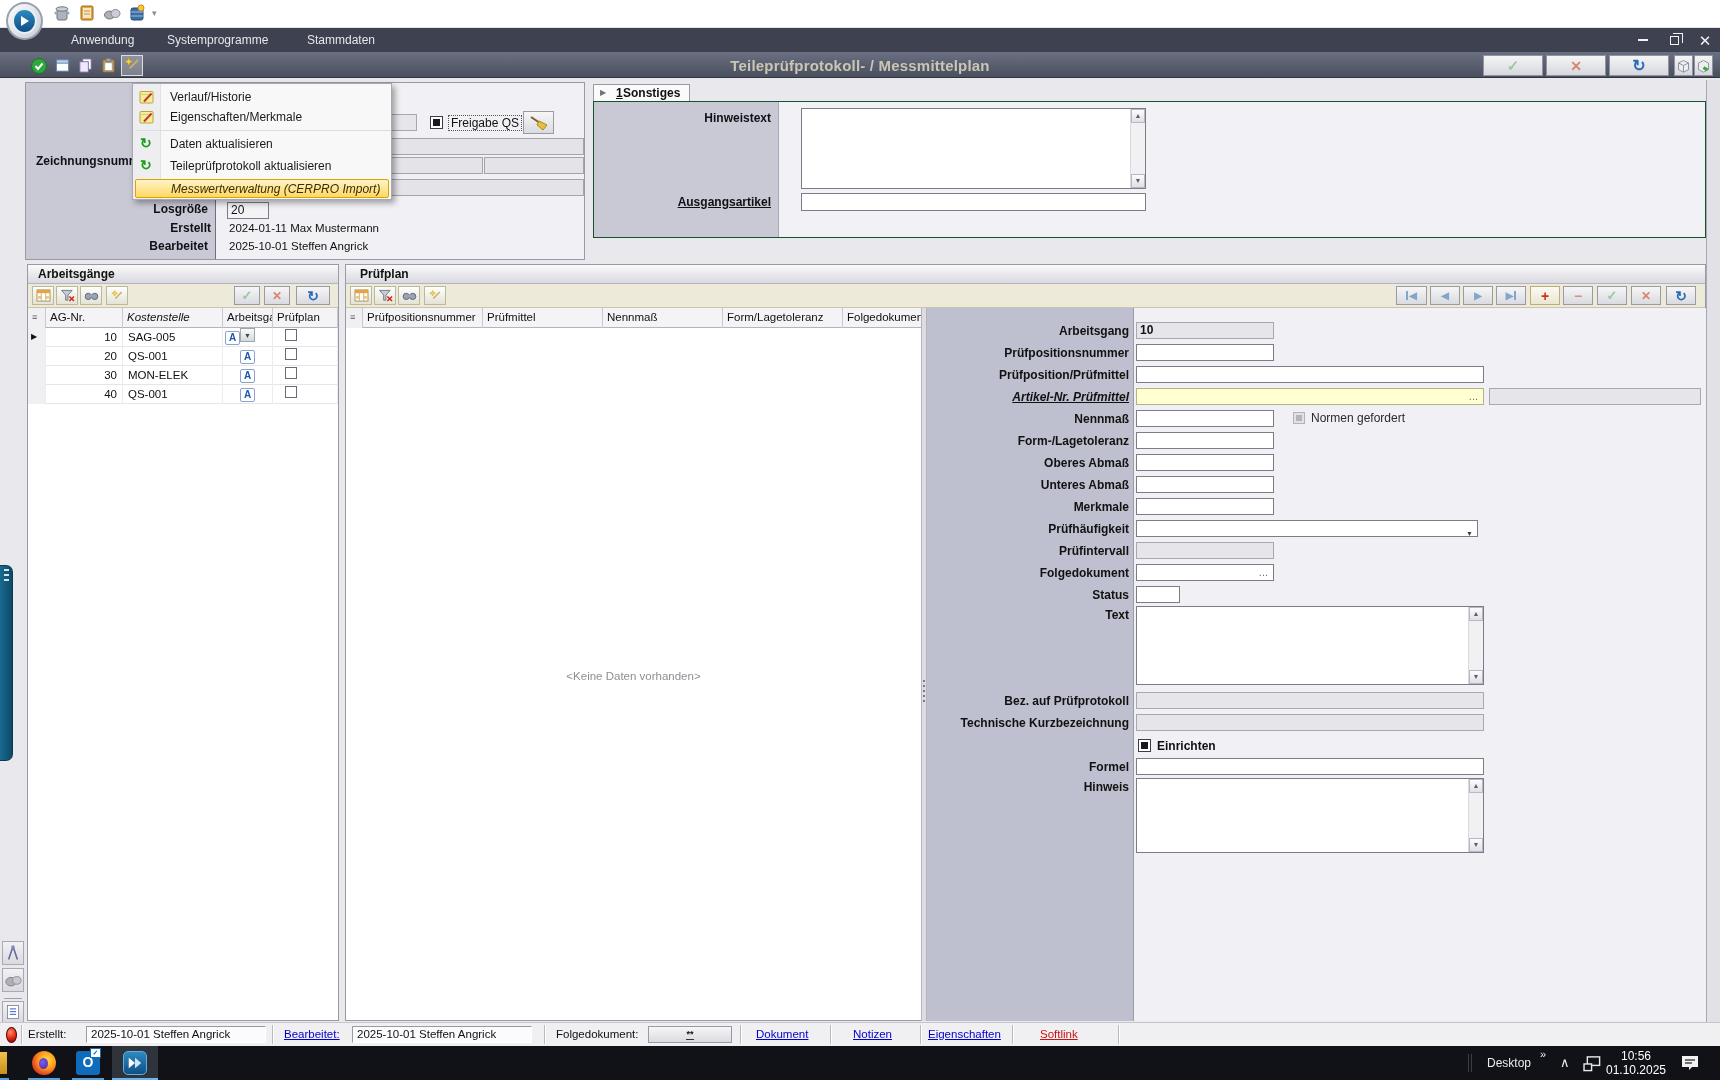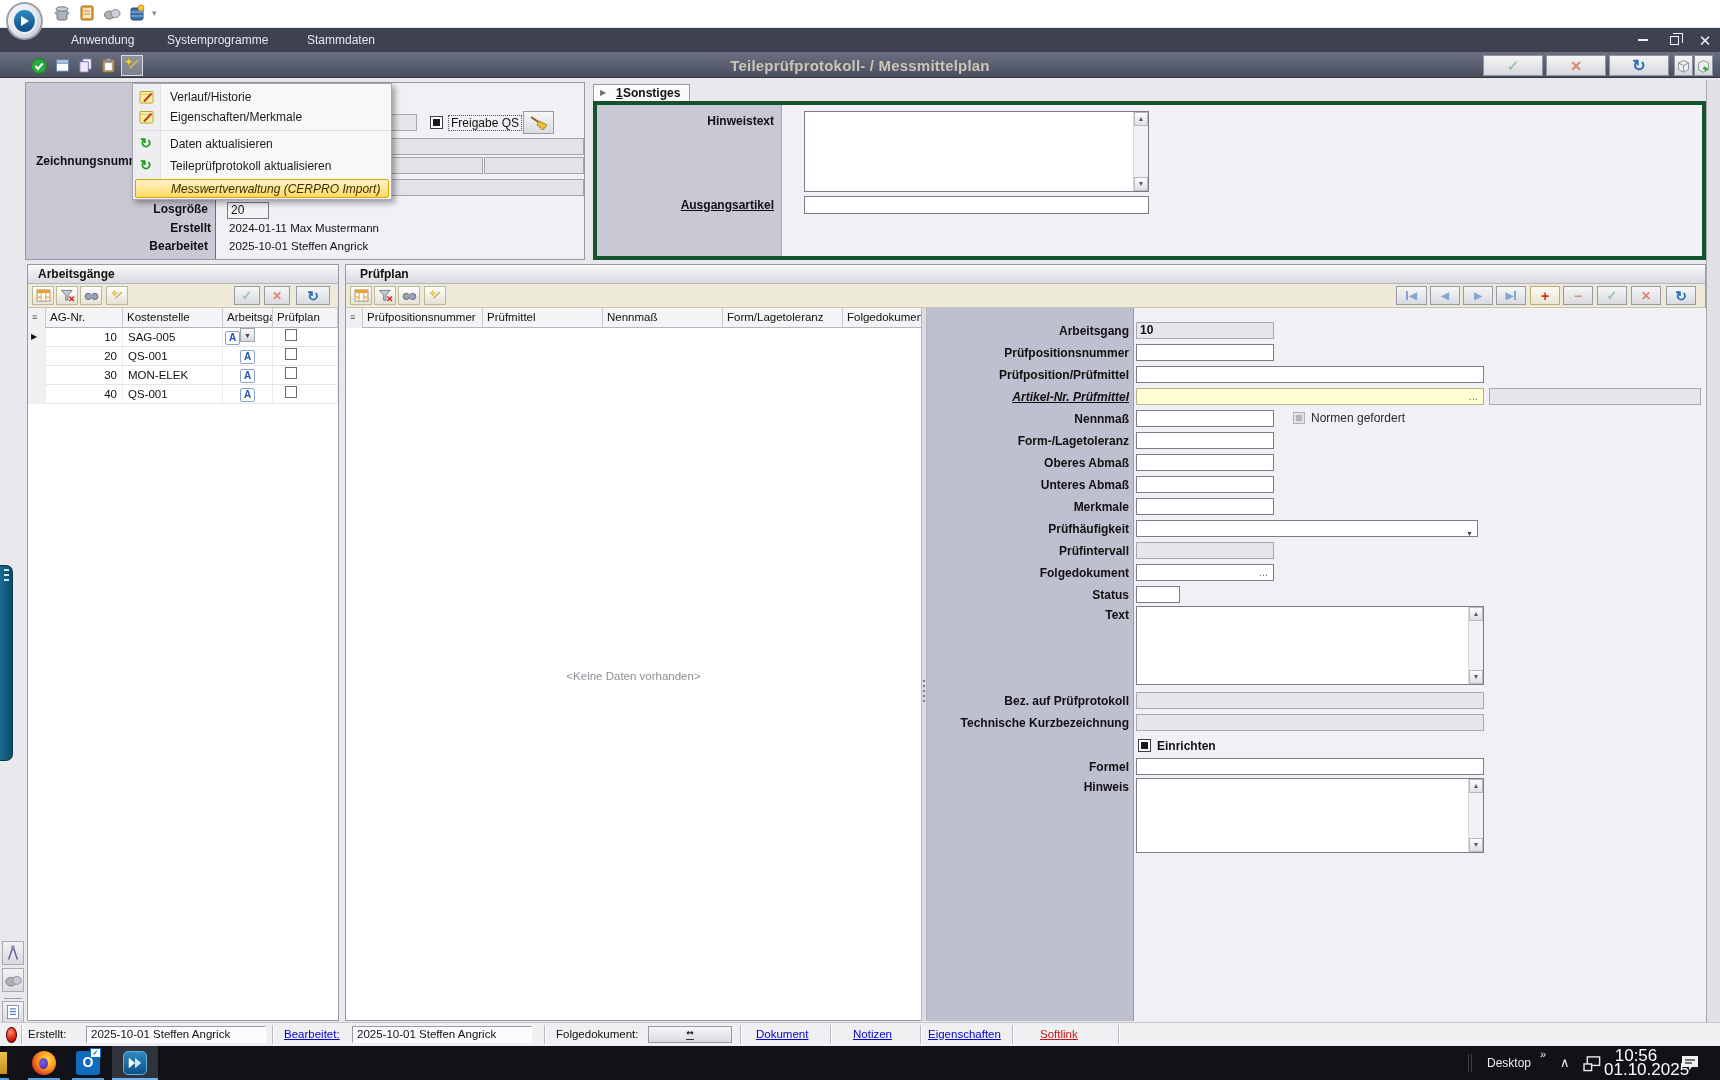--- a/index.html
+++ b/index.html
@@ -74,21 +74,21 @@
   .ctx-icon { position:absolute; left:6px; top:2px; width:16px; height:16px; }
   .ctx-refresh { position:absolute; left:7px; top:1px; font-size:14px; font-weight:bold; color:#18a018; }
   .ctx-sep { position:absolute; left:2px; width:256px; height:1px; background:#dcdce2; }
   .ctx-hl { position:absolute; left:2px; top:95px; width:254px; height:19px;
     background:linear-gradient(#fff3c8,#ffd964); border:1px solid #d8a400; border-radius:2px; }
   .ctx-hl .txt { position:absolute; left:35px; top:2px; color:#3a2e00;font-style:italic; }
 
   
   #sonst-tab { position:absolute; left:593px; top:84px; width:97px; height:17px; background:#fafafb;
     border:1px solid #9a9aa4; border-bottom:none; font-size:12px; }
-  #sonst-panel { position:absolute; left:593px; top:101px; width:1113px; height:159px; background:#f2f1f6; border:4px solid #14532d; }
+  #sonst-panel { position:absolute; left:593px; top:101px; width:1113px; height:137px; background:#f2f1f6; border:1px solid #14532d; }
   #sonst-panel .labelcol { position:absolute; left:0; top:0; width:185px; height:100%; background:#c9c9d6; border-right:1px solid #aaaab6; }
 
   
   .panel { position:absolute; background:#fff; border:1px solid #9a9aa4; }
   .panel-title { position:absolute; left:0; top:0; width:100%; height:19px; background:linear-gradient(#fafafb,#d9d9e0);
     border-bottom:1px solid #b6b6c0; font-weight:bold; font-size:12px; line-height:18px; }
   .panel-toolbar { position:absolute; left:0; top:19px; width:100%; height:24px; background:#eeead9; border-bottom:1px solid #c9c5ac; }
   .tbtn { position:absolute; top:2px; width:22px; height:19px; background:linear-gradient(#fefefe,#e5e3d5); border:1px solid #bcb89c;
     display:flex; align-items:center; justify-content:center; }
   .minibtn { position:absolute; top:2px; height:19px; background:linear-gradient(#f6f6f7,#dadbe0); border:1px solid #9a9aa6;
@@ -375,21 +375,21 @@
     <span class="minibtn" style="right:48px; width:26px;">
         <span class="x-pale" style="font-size:12px;">✕</span>
       </span>
     <span class="minibtn" style="right:8px; width:34px;">
         <span class="rf-blue" style="font-size:14px;">↻</span>
       </span>
   </div>
   <div class="thead" style="left:0; top:43px; width:310px;">
     <span class="th selcell" style="left:0; width:18px; font-size:9px; color:#555;">≡</span>
     <span class="th" style="left:18px; width:77px;">AG-Nr.</span>
-    <span class="th" style="left:95px; width:100px;">Kostenstelle</span>
+    <span class="th" style="left:95px; width:100px;font-style:italic;">Kostenstelle</span>
     <span class="th" style="left:195px; width:50px;">Arbeitsgang</span>
     <span class="th" style="left:245px; width:65px;">Prüfplan</span>
   </div>
 
   <div class="trow" style="left:0; top:63px; width:310px;">
     <span class="td selcell" style="left:0; width:18px; padding:0 3px; font-size:8px;">▶</span>
     <span class="td" style="left:18px; width:77px; text-align:right;">10</span>
     <span class="td" style="left:95px; width:100px;">SAG-005</span>
     <span class="td" style="left:195px; width:50px; padding:0 2px;"><span class="a-ic">A</span><span class="combo-mini">▼</span></span>
     <span class="td" style="left:245px; width:65px; padding-left:12px;"><span class="empty-cb"></span></span>
@@ -644,21 +644,21 @@
   <div style="position:absolute; left:1471px; top:8px; width:1px; height:18px; background:#3c3c46;"></div>
   <span class="tb-txt" style="left:1487px; top:10px;">Desktop</span>
   <span class="tb-txt" style="left:1540px; top:2px; font-size:11px;">»</span>
   <span class="tb-txt" style="left:1560px; top:9px; font-size:13px;">∧</span>
   <span style="position:absolute; left:1582px; top:9px;">
     <svg width="22" height="17" viewBox="0 0 22 18">
         <rect x="5" y="2" width="13" height="9" fill="none" stroke="#e8e8e8" stroke-width="1.5"></rect>
         <rect x="1.5" y="9.5" width="8" height="7" fill="#101217" stroke="#e8e8e8" stroke-width="1.5"></rect>
       </svg>
   </span>
-  <div style="position:absolute; left:1604px; top:3px; width:64px; height:28px; text-align:center; color:#fff; line-height:14px; font-size:17px;">
+  <div style="position:absolute; left:1604px; top:3px; width:64px; height:28px; text-align:center; color:#fff; line-height:14px; font-size:12px;">
     <div>10:56</div>
     <div>01.10.2025</div>
   </div>
   <span style="position:absolute; left:1680px; top:8px;">
     <svg width="20" height="18" viewBox="0 0 20 18">
         <path d="M2 2h16v11h-6l-3 3v-3H2z" fill="#f0f0f0"></path>
         <line x1="5" y1="6" x2="15" y2="6" stroke="#1a1a1a" stroke-width="1.2"></line>
         <line x1="5" y1="9" x2="12" y2="9" stroke="#1a1a1a" stroke-width="1.2"></line>
       </svg>
   </span>

